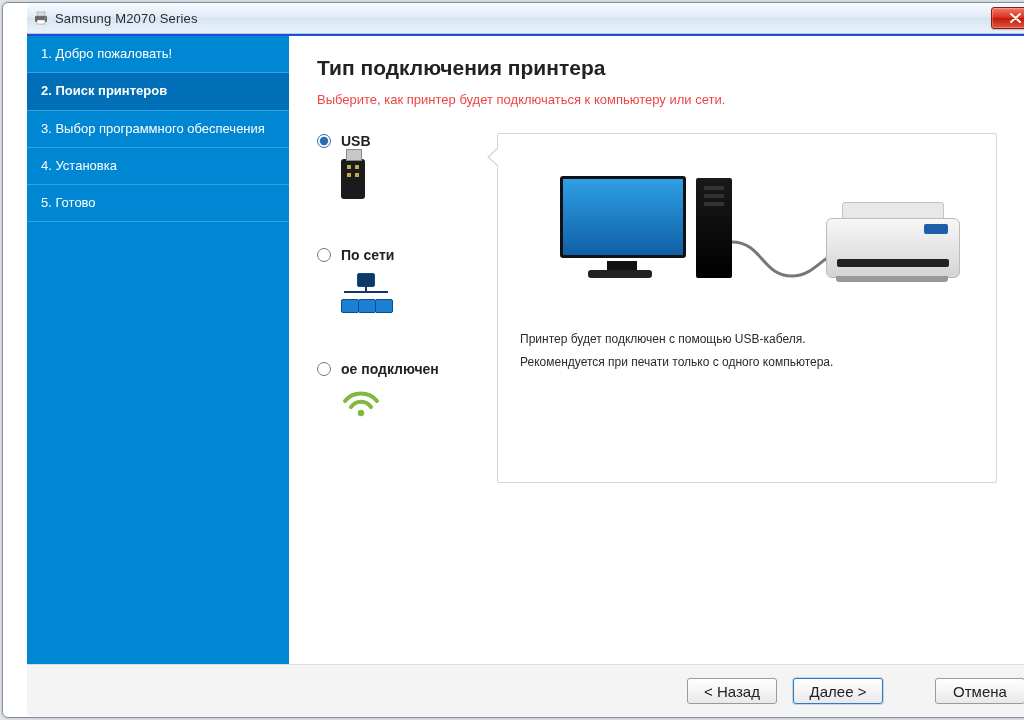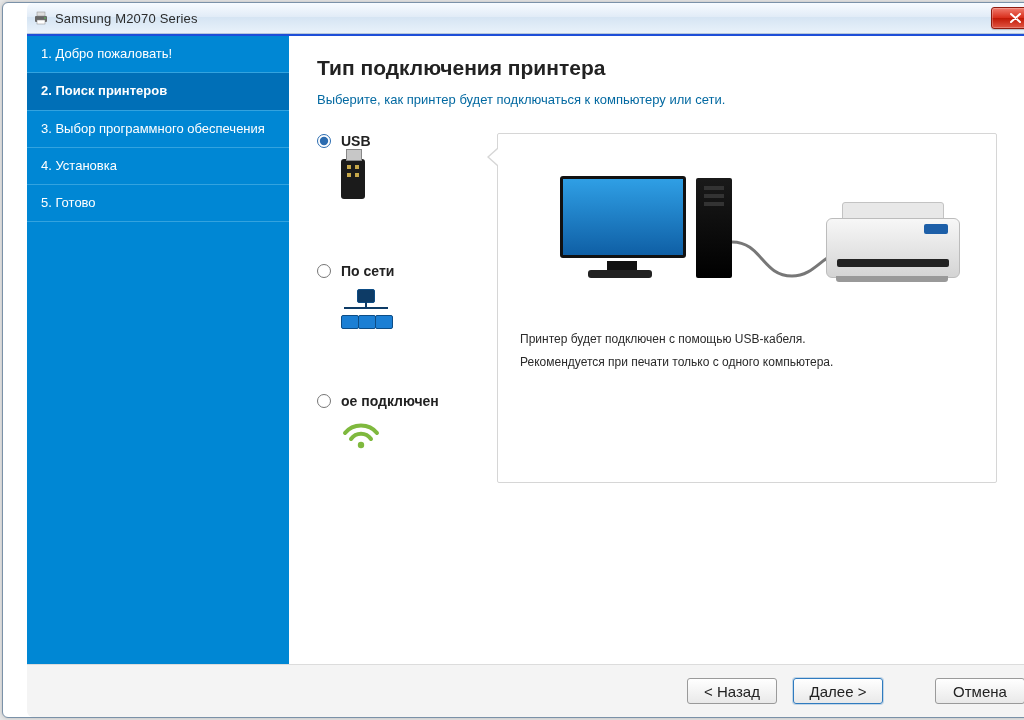--- a/index.html
+++ b/index.html
@@ -105,32 +105,32 @@
     color: #222;
   }
   .main h1 {
     margin: 0 0 12px 0;
     font-size: 21px;
     font-weight: bold;
     color: #222;
   }
   .main .subtitle {
     font-size: 13px;
-    color: #0369a1;
+    color: #ef4444;
     margin-bottom: 26px;
   }
   .body-row {
     display: flex;
     align-items: flex-start;
   }
   .options {
     width: 180px;
     display: flex;
     flex-direction: column;
-    gap: 60px;
+    gap: 44px;
   }
   .option {
     display: flex;
     flex-direction: column;
   }
   .option-head {
     display: flex;
     align-items: center;
     gap: 10px;
     font-size: 14px;

